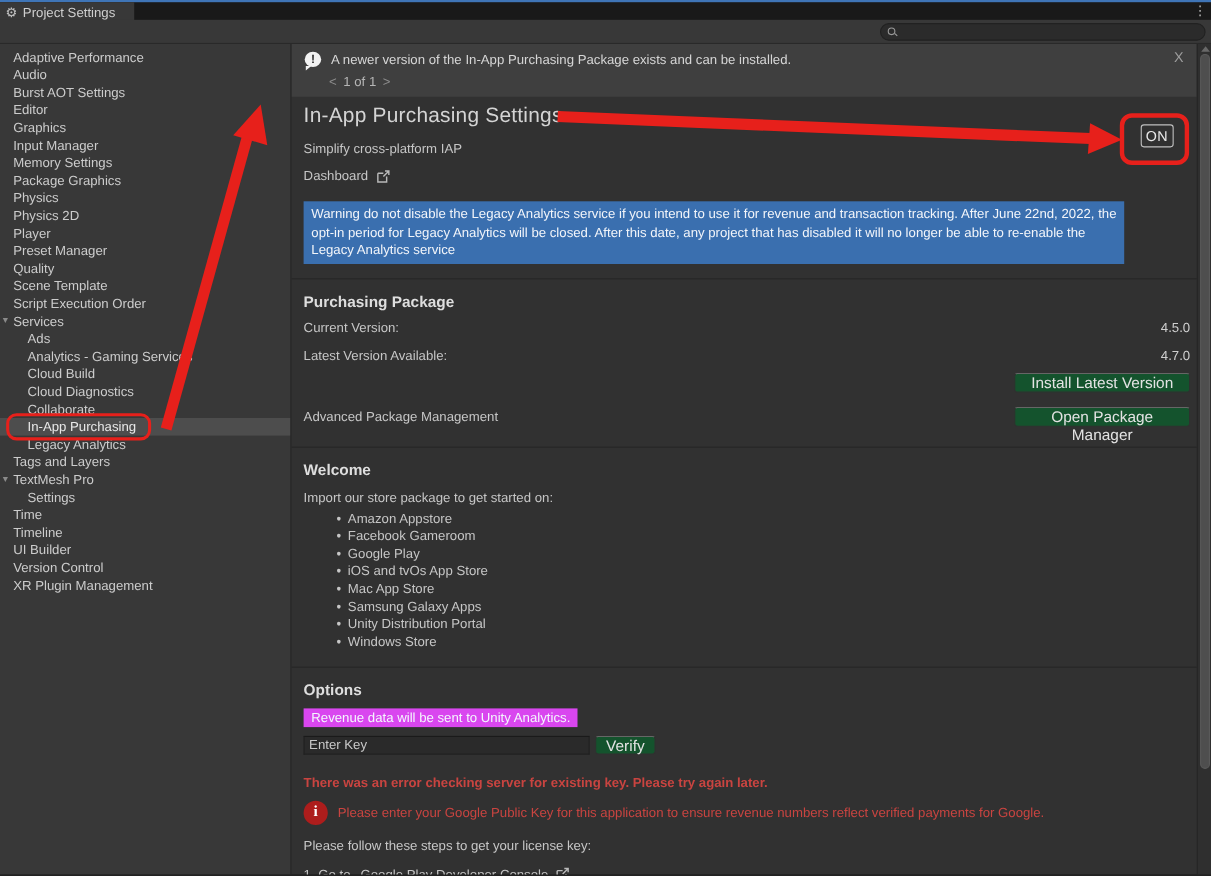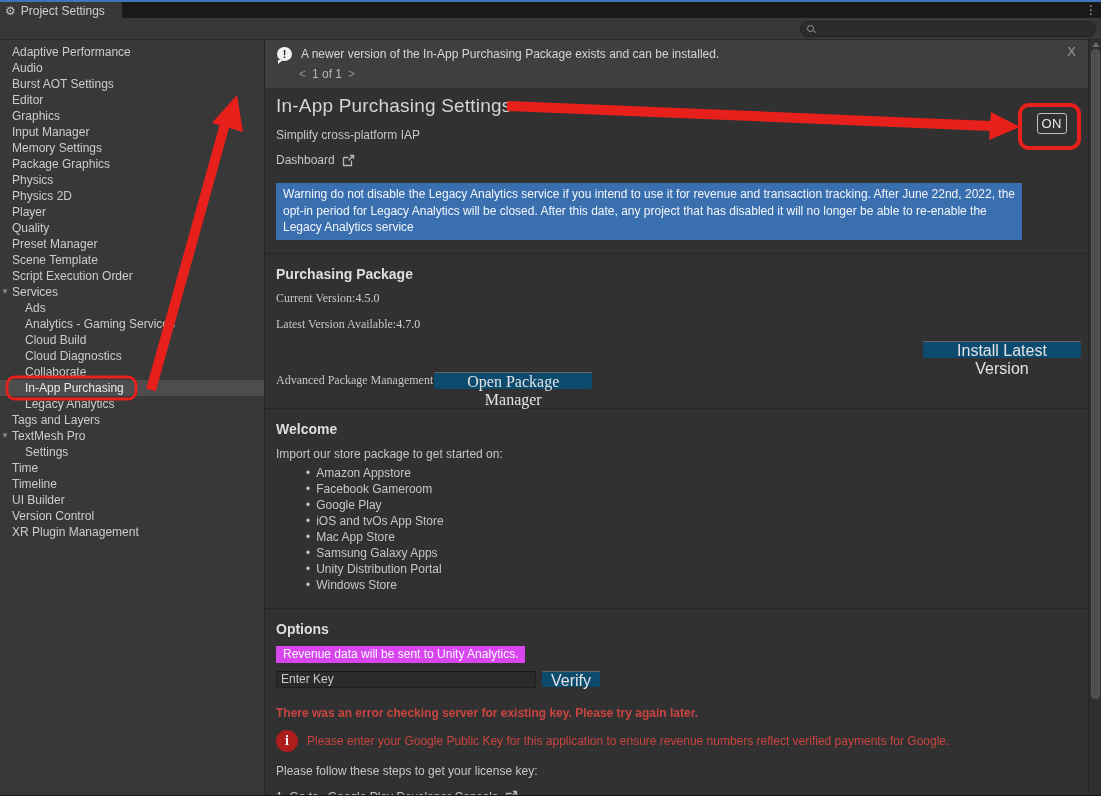--- a/index.html
+++ b/index.html
@@ -44,24 +44,24 @@
   .page-title { margin-top:7px; font-size:19px; color:#d4d4d4; letter-spacing:.2px; }
   .subtitle { margin-top:11px; color:#c6c6c6; }
   .dash-row { margin-top:11px; display:flex; align-items:center; gap:7px; color:#c6c6c6; cursor:pointer; }
   .extlink { display:inline-block; }
 
   .warnbox { margin-top:16px; width:746px; background:#3a6faf; color:#f2f5fa; padding:3px 7px 4px 7px; line-height:16.5px; }
 
   .divider { margin-top:13px; height:1px; background:#262626; margin-left:-11px; margin-right:-6px; }
 
   .sec-head { margin-top:12px; font-size:14px; font-weight:bold; color:#dedede; }
-  .kv-row { display:flex; align-items:center; margin-top:9px; color:#c6c6c6;font-family:Liberation Serif, serif; }
+  .kv-row { display:flex; justify-content:space-between; align-items:center; margin-top:9px; color:#c6c6c6; }
   .kv-val { color:#cfcfcf; }
   .btn-row { display:flex; justify-content:flex-end; margin-top:9px; }
-  .ubtn { background:#0c4a6e; border:1px solid #303030; border-top-color:#666; border-radius:3px; color:#e3e3e3; font-size:16px; height:18px; padding:0 12px; cursor:pointer; font-family:inherit; }
+  .ubtn { background:#14532d; border:1px solid #303030; border-top-color:#666; border-radius:3px; color:#e3e3e3; font-size:14px; height:18px; padding:0 12px; cursor:pointer; font-family:inherit; }
   .wide-btn { width:160px; }
 
   .welcome-intro { margin-top:10px; color:#c6c6c6; }
   .stores { margin-top:4px; list-style:none; }
   .stores li { margin-left:30px; line-height:16px; color:#c6c6c6; }
   .stores li::before { content:"\2022"; margin-right:6px; color:#c6c6c6; }
 
   .badge { margin-top:9px; display:inline-block; background:#d946ef; color:#f4f8fd; padding:1px 7px 2px 7px; }
   .key-row { margin-top:8px; display:flex; gap:5px; align-items:center; }
   .key-input { width:260px; height:17px; background:#2a2a2a; border:1px solid #212121; border-top-color:#1a1a1a; color:#d6d6d6; padding:0 4px; font-size:12px; font-family:inherit; }
@@ -113,22 +113,22 @@
         <div class="sb-row lvl0"><span>Audio</span></div>
         <div class="sb-row lvl0"><span>Burst AOT Settings</span></div>
         <div class="sb-row lvl0"><span>Editor</span></div>
         <div class="sb-row lvl0"><span>Graphics</span></div>
         <div class="sb-row lvl0"><span>Input Manager</span></div>
         <div class="sb-row lvl0"><span>Memory Settings</span></div>
         <div class="sb-row lvl0"><span>Package Graphics</span></div>
         <div class="sb-row lvl0"><span>Physics</span></div>
         <div class="sb-row lvl0"><span>Physics 2D</span></div>
         <div class="sb-row lvl0"><span>Player</span></div>
+        <div class="sb-row lvl0"><span>Preset Manager</span></div>
         <div class="sb-row lvl0"><span>Quality</span></div>
-        <div class="sb-row lvl0"><span>Preset Manager</span></div>
         <div class="sb-row lvl0"><span>Scene Template</span></div>
         <div class="sb-row lvl0"><span>Script Execution Order</span></div>
         <div class="sb-row lvl0"><span class="fold">▼</span><span>Services</span></div>
         <div class="sb-row lvl1"><span>Ads</span></div>
         <div class="sb-row lvl1"><span>Analytics - Gaming Services</span></div>
         <div class="sb-row lvl1"><span>Cloud Build</span></div>
         <div class="sb-row lvl1"><span>Cloud Diagnostics</span></div>
         <div class="sb-row lvl1"><span>Collaborate</span></div>
         <div class="sb-row lvl1 selected"><span>In-App Purchasing</span></div>
         <div class="sb-row lvl1"><span>Legacy Analytics</span></div>

